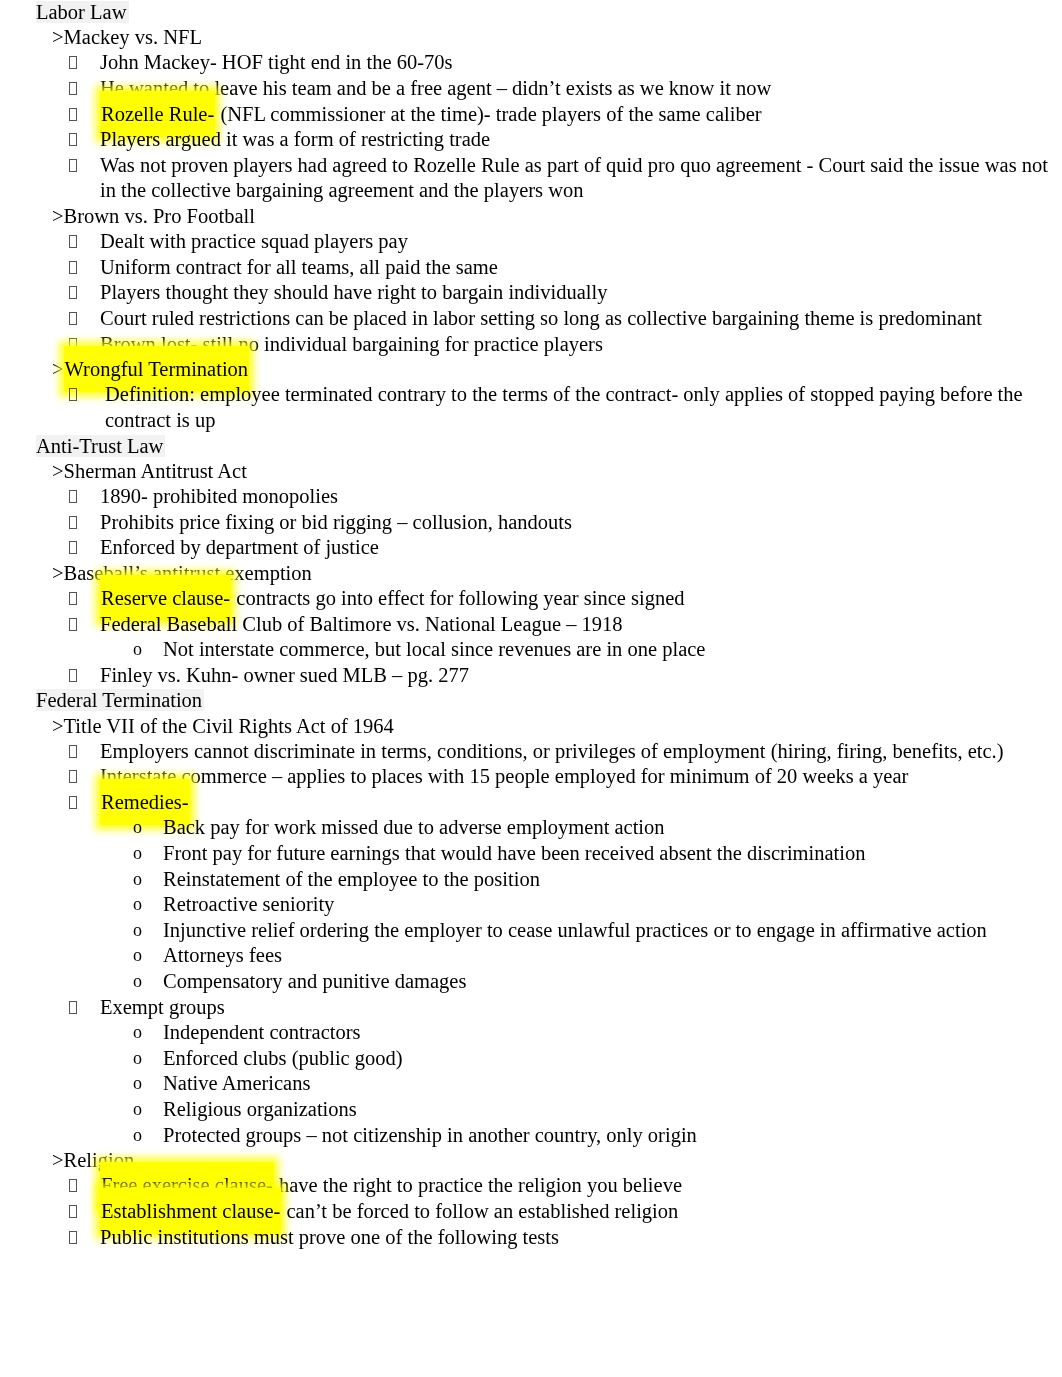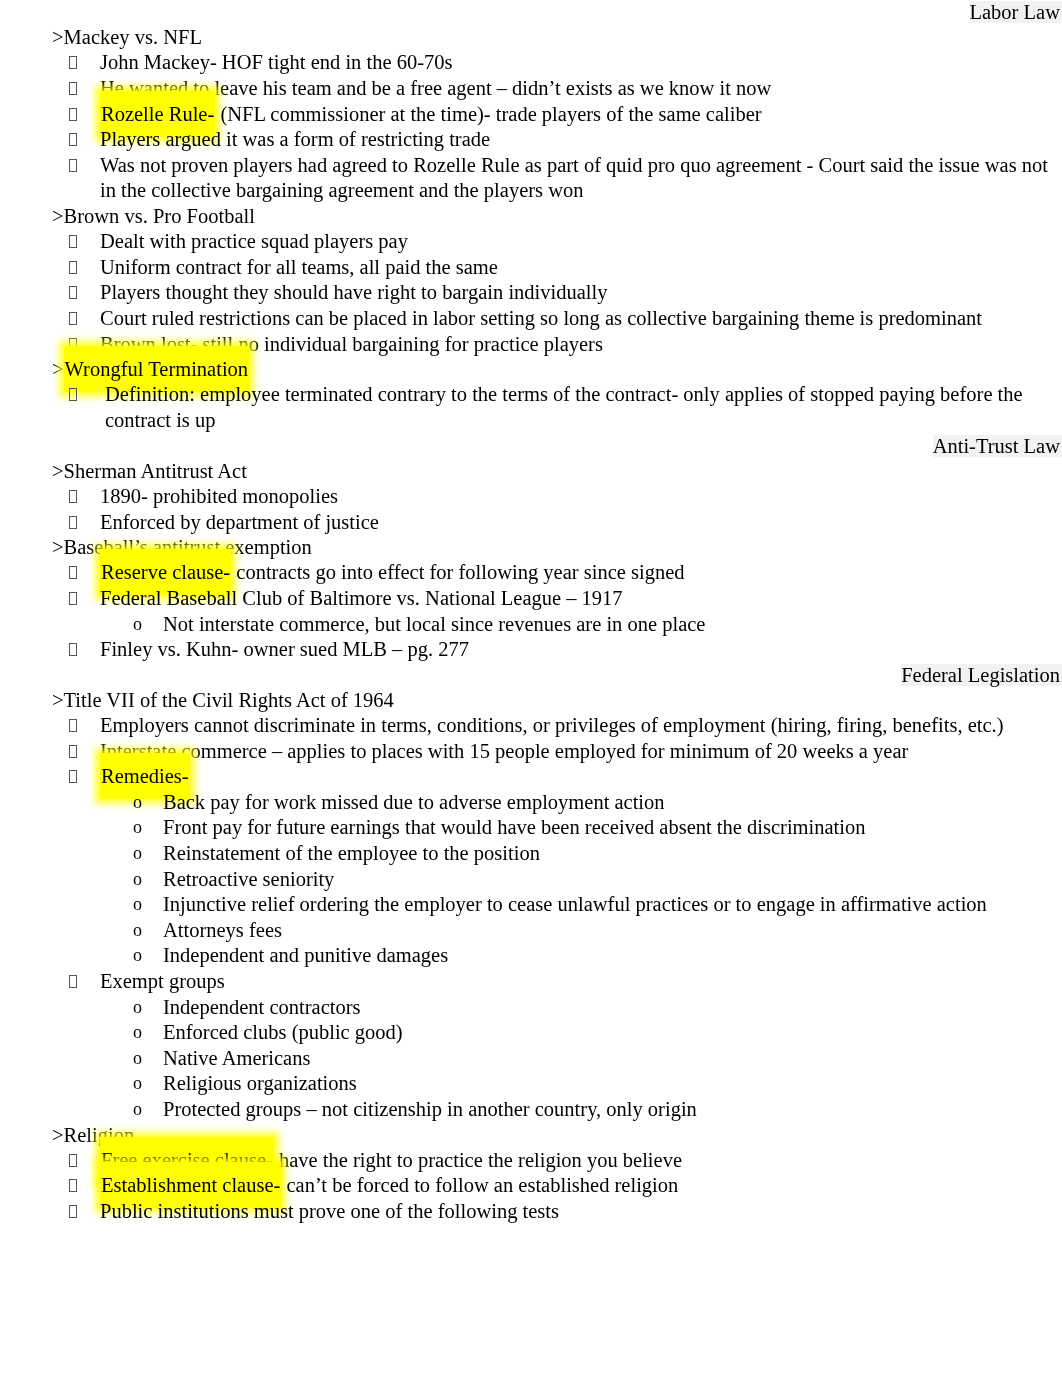--- a/index.html
+++ b/index.html
@@ -27,23 +27,23 @@
   
   .line {
     position: relative;
     font-size: 20.5px;
     line-height: 25.6px;
     white-space: nowrap;
   }
 
   
   .heading {
+    margin-left: 36px;
     line-height: 25.2px;
     padding-top: 0px;
-    text-align: right;
   }
   .heading .shade {
     background: #f2f2f2;
     padding: 0 2px 0 0;
   }
 
   
   .lvl1 {
     margin-left: 52px;
     line-height: 25.2px;
@@ -118,38 +118,39 @@
       <div class="line bullet"><span class="marker"><span class="tofu"></span></span><span>Dealt with practice squad players pay</span></div>
       <div class="line bullet"><span class="marker"><span class="tofu"></span></span><span>Uniform contract for all teams, all paid the same</span></div>
       <div class="line bullet"><span class="marker"><span class="tofu"></span></span><span>Players thought they should have right to bargain individually</span></div>
       <div class="line bullet"><span class="marker"><span class="tofu"></span></span><span>Court ruled restrictions can be placed in labor setting so long as collective bargaining theme is predominant</span></div>
       <div class="line bullet"><span class="marker"><span class="tofu"></span></span><span>Brown lost- still no individual bargaining for practice players</span></div>
       <div class="line lvl1"><span>&gt;</span><span class="hl">Wrongful Termination</span></div>
       <div class="line bullet extra"><span class="marker"><span class="tofu"></span></span><span> Definition: employee terminated contrary to the terms of the contract- only applies of stopped paying before the contract is up</span></div>
       <div class="line heading"><span class="shade">Anti-Trust Law</span></div>
       <div class="line lvl1"><span>&gt;Sherman Antitrust Act</span></div>
       <div class="line bullet"><span class="marker"><span class="tofu"></span></span><span>1890- prohibited monopolies</span></div>
+      <div class="line bullet"><span class="marker"><span class="tofu"></span></span><span>Prohibits price fixing or bid rigging – collusion, handouts</span></div>
       <div class="line bullet"><span class="marker"><span class="tofu"></span></span><span>Enforced by department of justice</span></div>
       <div class="line lvl1"><span>&gt;Baseball’s antitrust exemption</span></div>
       <div class="line bullet"><span class="marker"><span class="tofu"></span></span><span class="hl">Reserve clause-</span><span> contracts go into effect for following year since signed</span></div>
-      <div class="line bullet"><span class="marker"><span class="tofu"></span></span><span>Federal Baseball Club of Baltimore vs. National League – 1917</span></div>
+      <div class="line bullet"><span class="marker"><span class="tofu"></span></span><span>Federal Baseball Club of Baltimore vs. National League – 1918</span></div>
       <div class="line sub"><span class="marker-o">o</span><span>Not interstate commerce, but local since revenues are in one place</span></div>
       <div class="line bullet"><span class="marker"><span class="tofu"></span></span><span>Finley vs. Kuhn- owner sued MLB – pg. 277</span></div>
-      <div class="line heading"><span class="shade">Federal Legislation</span></div>
+      <div class="line heading"><span class="shade">Federal Termination</span></div>
       <div class="line lvl1"><span>&gt;Title VII of the Civil Rights Act of 1964</span></div>
       <div class="line bullet"><span class="marker"><span class="tofu"></span></span><span>Employers cannot discriminate in terms, conditions, or privileges of employment (hiring, firing, benefits, etc.)</span></div>
       <div class="line bullet"><span class="marker"><span class="tofu"></span></span><span>Interstate commerce – applies to places with 15 people employed for minimum of 20 weeks a year</span></div>
       <div class="line bullet"><span class="marker"><span class="tofu"></span></span><span class="hl">Remedies-</span><span></span></div>
       <div class="line sub"><span class="marker-o">o</span><span>Back pay for work missed due to adverse employment action</span></div>
       <div class="line sub"><span class="marker-o">o</span><span>Front pay for future earnings that would have been received absent the discrimination</span></div>
       <div class="line sub"><span class="marker-o">o</span><span>Reinstatement of the employee to the position</span></div>
       <div class="line sub"><span class="marker-o">o</span><span>Retroactive seniority</span></div>
       <div class="line sub"><span class="marker-o">o</span><span>Injunctive relief ordering the employer to cease unlawful practices or to engage in affirmative action</span></div>
       <div class="line sub"><span class="marker-o">o</span><span>Attorneys fees</span></div>
-      <div class="line sub"><span class="marker-o">o</span><span>Independent and punitive damages</span></div>
+      <div class="line sub"><span class="marker-o">o</span><span>Compensatory and punitive damages</span></div>
       <div class="line bullet"><span class="marker"><span class="tofu"></span></span></div>
       <div class="line bullet"><span class="marker"><span class="tofu"></span></span><span>Exempt groups</span></div>
       <div class="line sub"><span class="marker-o">o</span><span>Independent contractors</span></div>
       <div class="line sub"><span class="marker-o">o</span><span>Enforced clubs (public good)</span></div>
       <div class="line sub"><span class="marker-o">o</span><span>Native Americans</span></div>
       <div class="line sub"><span class="marker-o">o</span><span>Religious organizations</span></div>
       <div class="line sub"><span class="marker-o">o</span><span>Protected groups – not citizenship in another country, only origin</span></div>
       <div class="line lvl1"><span>&gt;Religion</span></div>
       <div class="line bullet"><span class="marker"><span class="tofu"></span></span><span class="hl">Free exercise clause-</span><span> have the right to practice the religion you believe</span></div>
       <div class="line bullet"><span class="marker"><span class="tofu"></span></span><span class="hl">Establishment clause-</span><span> can’t be forced to follow an established religion</span></div>

